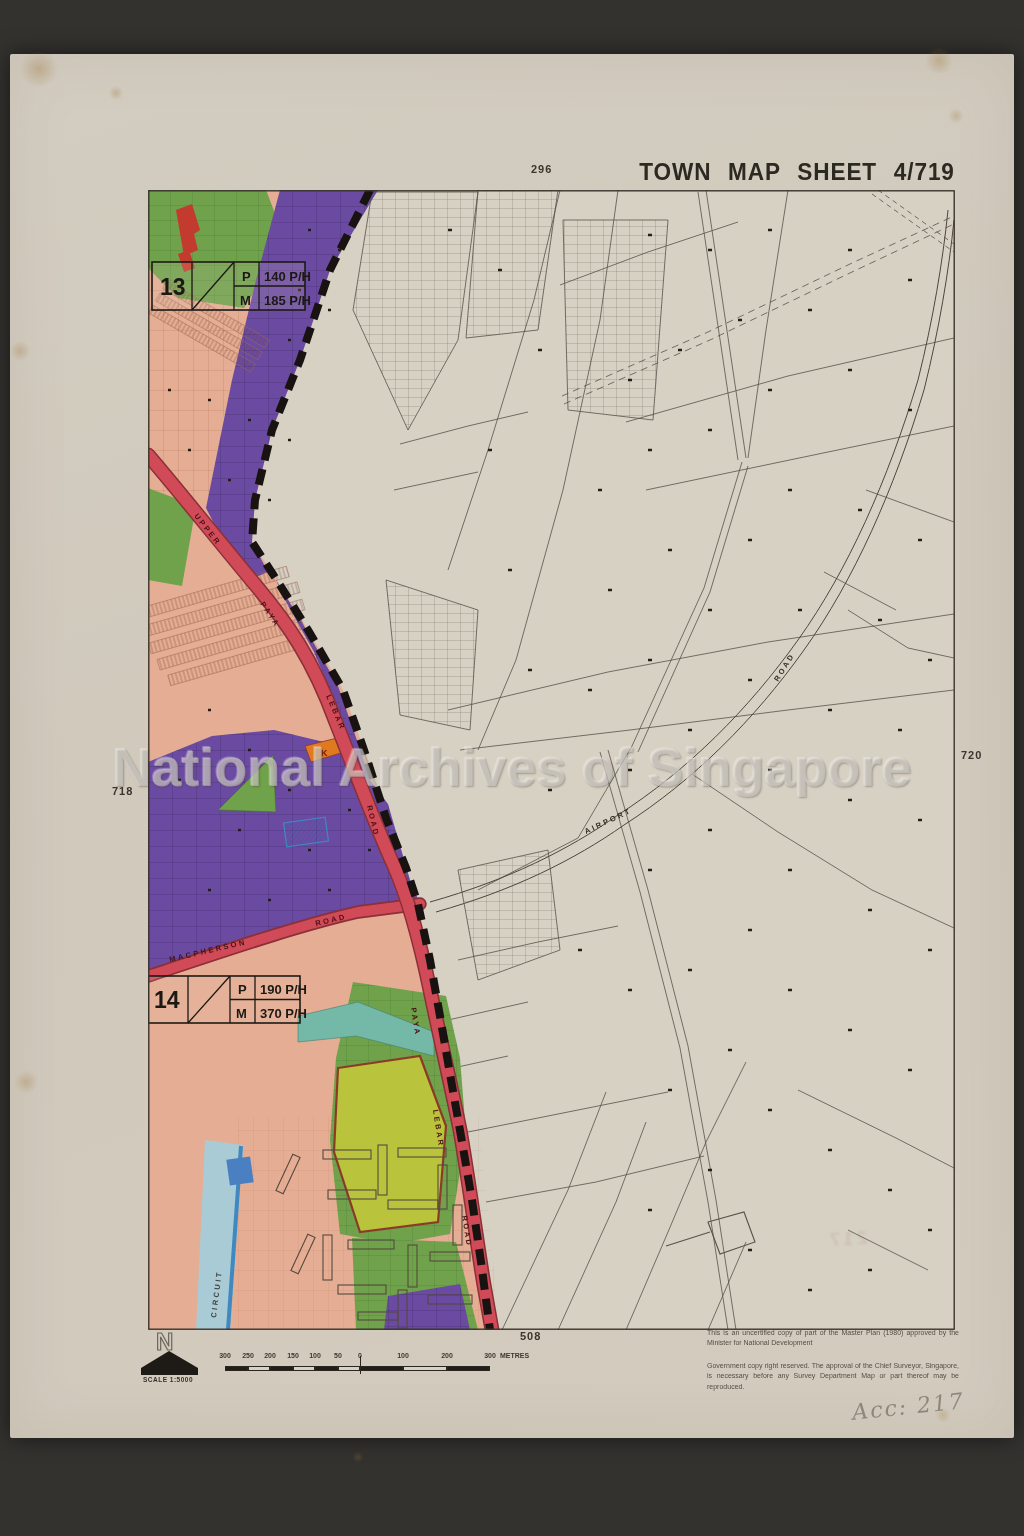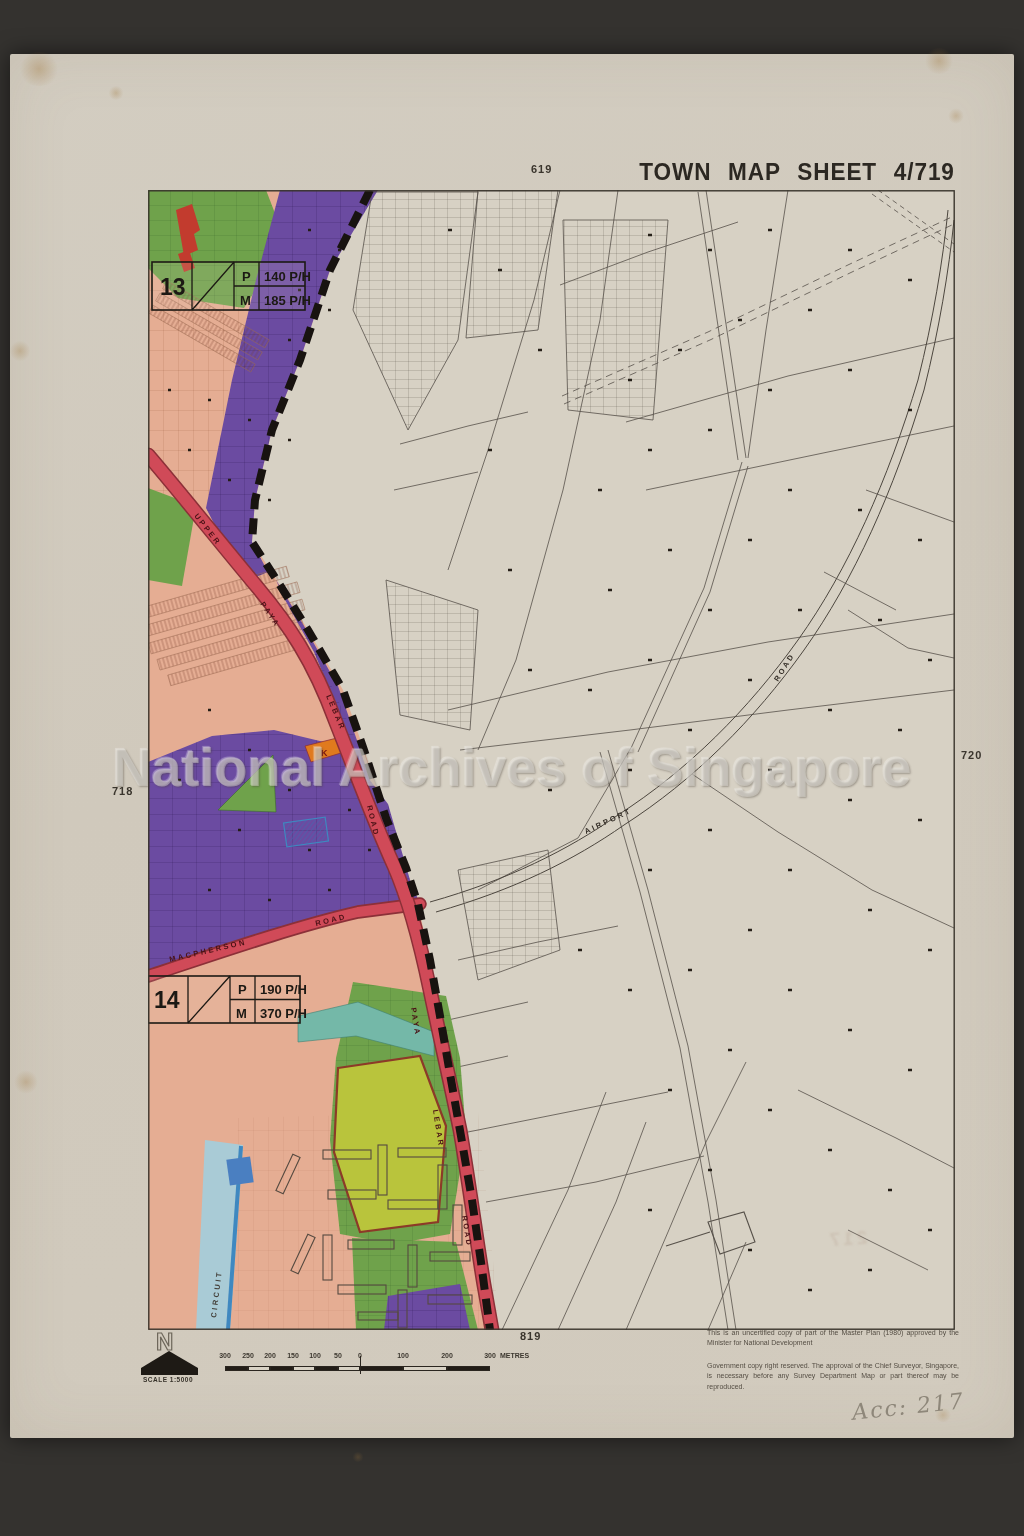--- a/index.html
+++ b/index.html
@@ -43,24 +43,24 @@
   <div class="fox" style="left:18px;top:52px;width:42px;height:34px;background:radial-gradient(circle,rgba(160,118,58,.35),rgba(160,118,58,0) 70%);"></div>
   <div class="fox" style="left:108px;top:86px;width:16px;height:14px;background:radial-gradient(circle,rgba(160,118,58,.3),rgba(160,118,58,0) 70%);"></div>
   <div class="fox" style="left:924px;top:48px;width:30px;height:26px;background:radial-gradient(circle,rgba(160,118,58,.32),rgba(160,118,58,0) 70%);"></div>
   <div class="fox" style="left:948px;top:108px;width:16px;height:16px;background:radial-gradient(circle,rgba(160,118,58,.28),rgba(160,118,58,0) 70%);"></div>
   <div class="fox" style="left:10px;top:340px;width:20px;height:22px;background:radial-gradient(circle,rgba(160,118,58,.3),rgba(160,118,58,0) 70%);"></div>
   <div class="fox" style="left:14px;top:1070px;width:24px;height:24px;background:radial-gradient(circle,rgba(160,118,58,.3),rgba(160,118,58,0) 70%);"></div>
   <div class="fox" style="left:934px;top:1408px;width:18px;height:14px;background:radial-gradient(circle,rgba(160,118,58,.25),rgba(160,118,58,0) 70%);"></div>
   <div class="fox" style="left:352px;top:1452px;width:12px;height:10px;background:radial-gradient(circle,rgba(160,118,58,.25),rgba(160,118,58,0) 70%);"></div>
 
   <div class="sheet-title">TOWN MAP SHEET 4/719</div>
-  <div class="grid-ref" style="left:531px;top:163px;">619</div>
+  <div class="grid-ref" style="left:531px;top:163px;">296</div>
   <div class="grid-ref" style="left:112px;top:785px;">718</div>
   <div class="grid-ref" style="left:961px;top:749px;">720</div>
-  <div class="grid-ref" style="left:520px;top:1330px;">819</div>
+  <div class="grid-ref" style="left:520px;top:1330px;">508</div>
 
   <svg class="abs" style="left:148px;top:190px;" width="807" height="1140" viewBox="0 0 807 1140">
     <defs>
       <pattern id="pat-cad" width="13" height="9" patternUnits="userSpaceOnUse">
         <path d="M0 0H13M0 0V9" stroke="rgba(82,75,66,.55)" stroke-width=".7" fill="none"></path>
       </pattern>
       <pattern id="pat-purp" width="24" height="16" patternUnits="userSpaceOnUse">
         <path d="M0 0H24M0 0V16" stroke="rgba(40,20,75,.45)" stroke-width=".8" fill="none"></path>
       </pattern>
       <pattern id="pat-salm" width="15" height="20" patternUnits="userSpaceOnUse">

